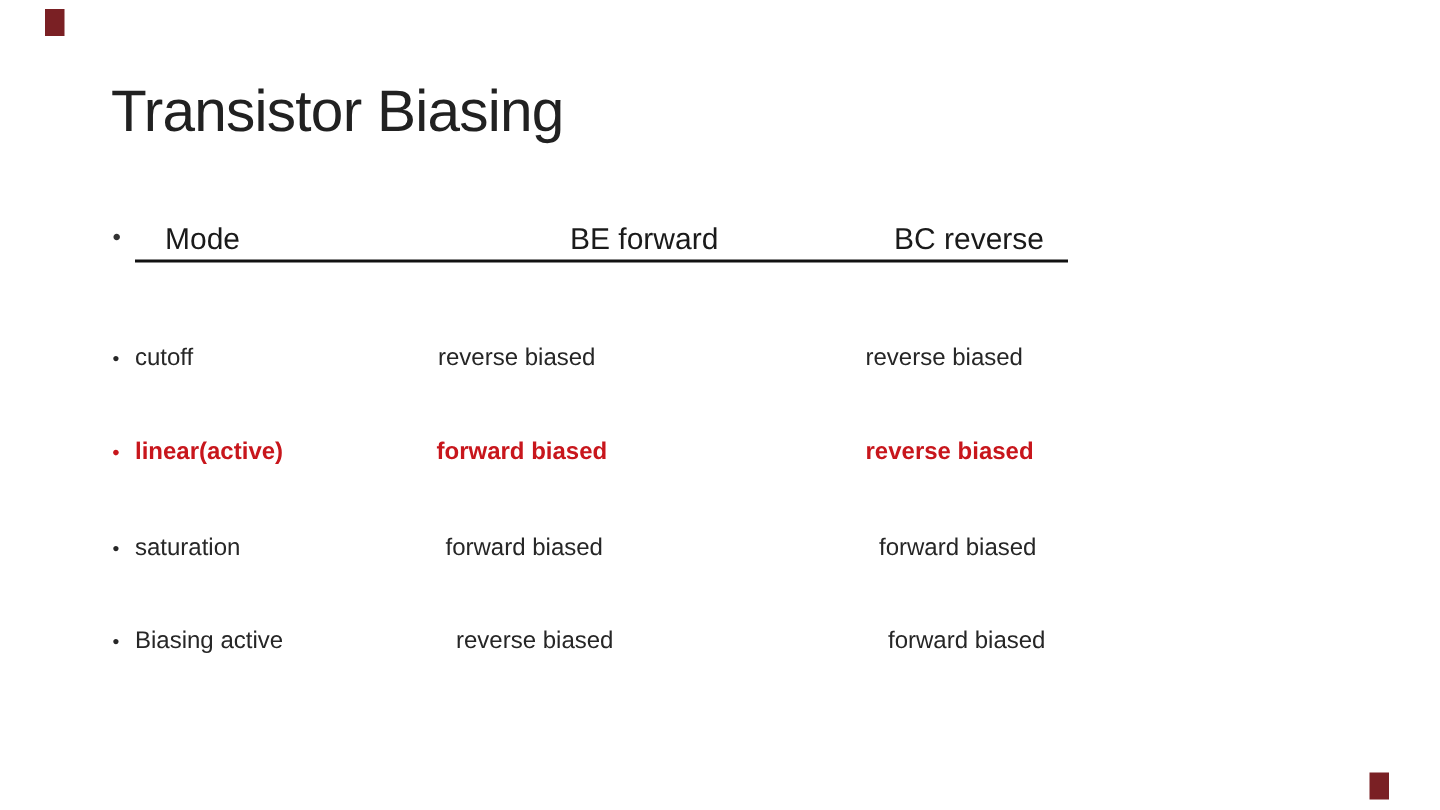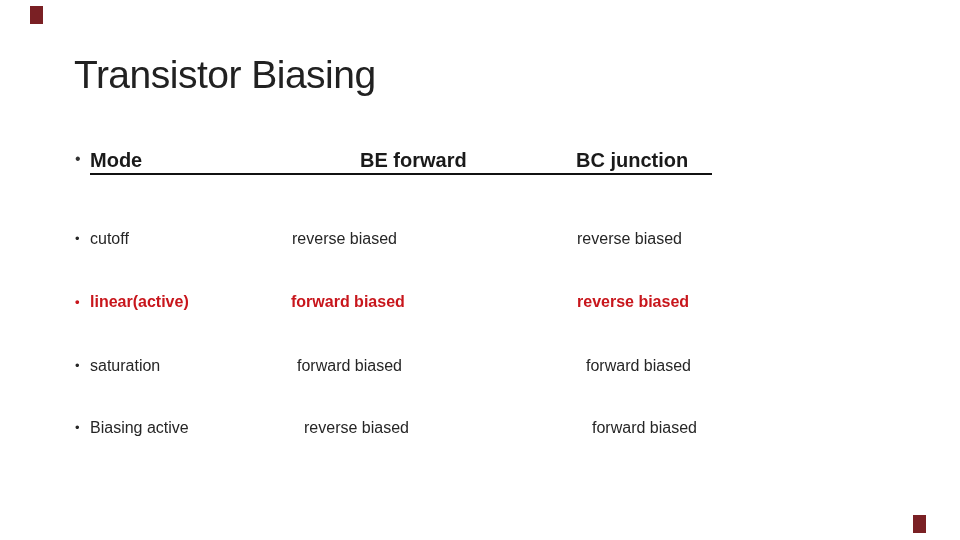--- a/index.html
+++ b/index.html
@@ -24,21 +24,21 @@
   .header-row{position:absolute;left:0;top:147px;width:960px;height:30px;}
   .hdr-bullet{
     position:absolute;left:75px;top:3px;font-size:16px;color:#333;
   }
   .header-line{
     position:absolute;left:90px;top:0;width:622px;height:26px;
     border-bottom:2.5px solid #111;
   }
   .hcell{
     position:absolute;bottom:1px;white-space:nowrap;
-    font-size:20px;font-weight:700;color:#1a1a1a;
+    font-size:20px;font-weight:400;color:#1a1a1a;margin-left:20px;
   }
   .hcell.mode{left:0;}
   .hcell.be{left:270px;}
   .hcell.bc{left:486px;}
 
   .row{position:absolute;left:0;width:960px;height:22px;font-size:16px;color:var(--body,#262626);}
   .row .bullet{position:absolute;left:75px;top:2px;font-size:13px;}
   .row .cell{position:absolute;top:0;white-space:nowrap;line-height:20px;}
   .row .cell.mode{left:90px;}
 
@@ -66,21 +66,21 @@
   <div class="corner-accent tl"></div>
   <div class="corner-accent br"></div>
 
   <h1 class="title">Transistor Biasing</h1>
 
   <div class="header-row">
     <span class="hdr-bullet">•</span>
     <div class="header-line">
       <span class="hcell mode">Mode</span>
       <span class="hcell be">BE forward</span>
-      <span class="hcell bc">BC junction</span>
+      <span class="hcell bc">BC reverse</span>
     </div>
   </div>
 
   <div class="row r1">
     <span class="bullet">•</span>
     <span class="cell mode">cutoff</span>
     <span class="cell be">reverse biased</span>
     <span class="cell bc">reverse biased</span>
   </div>
 

